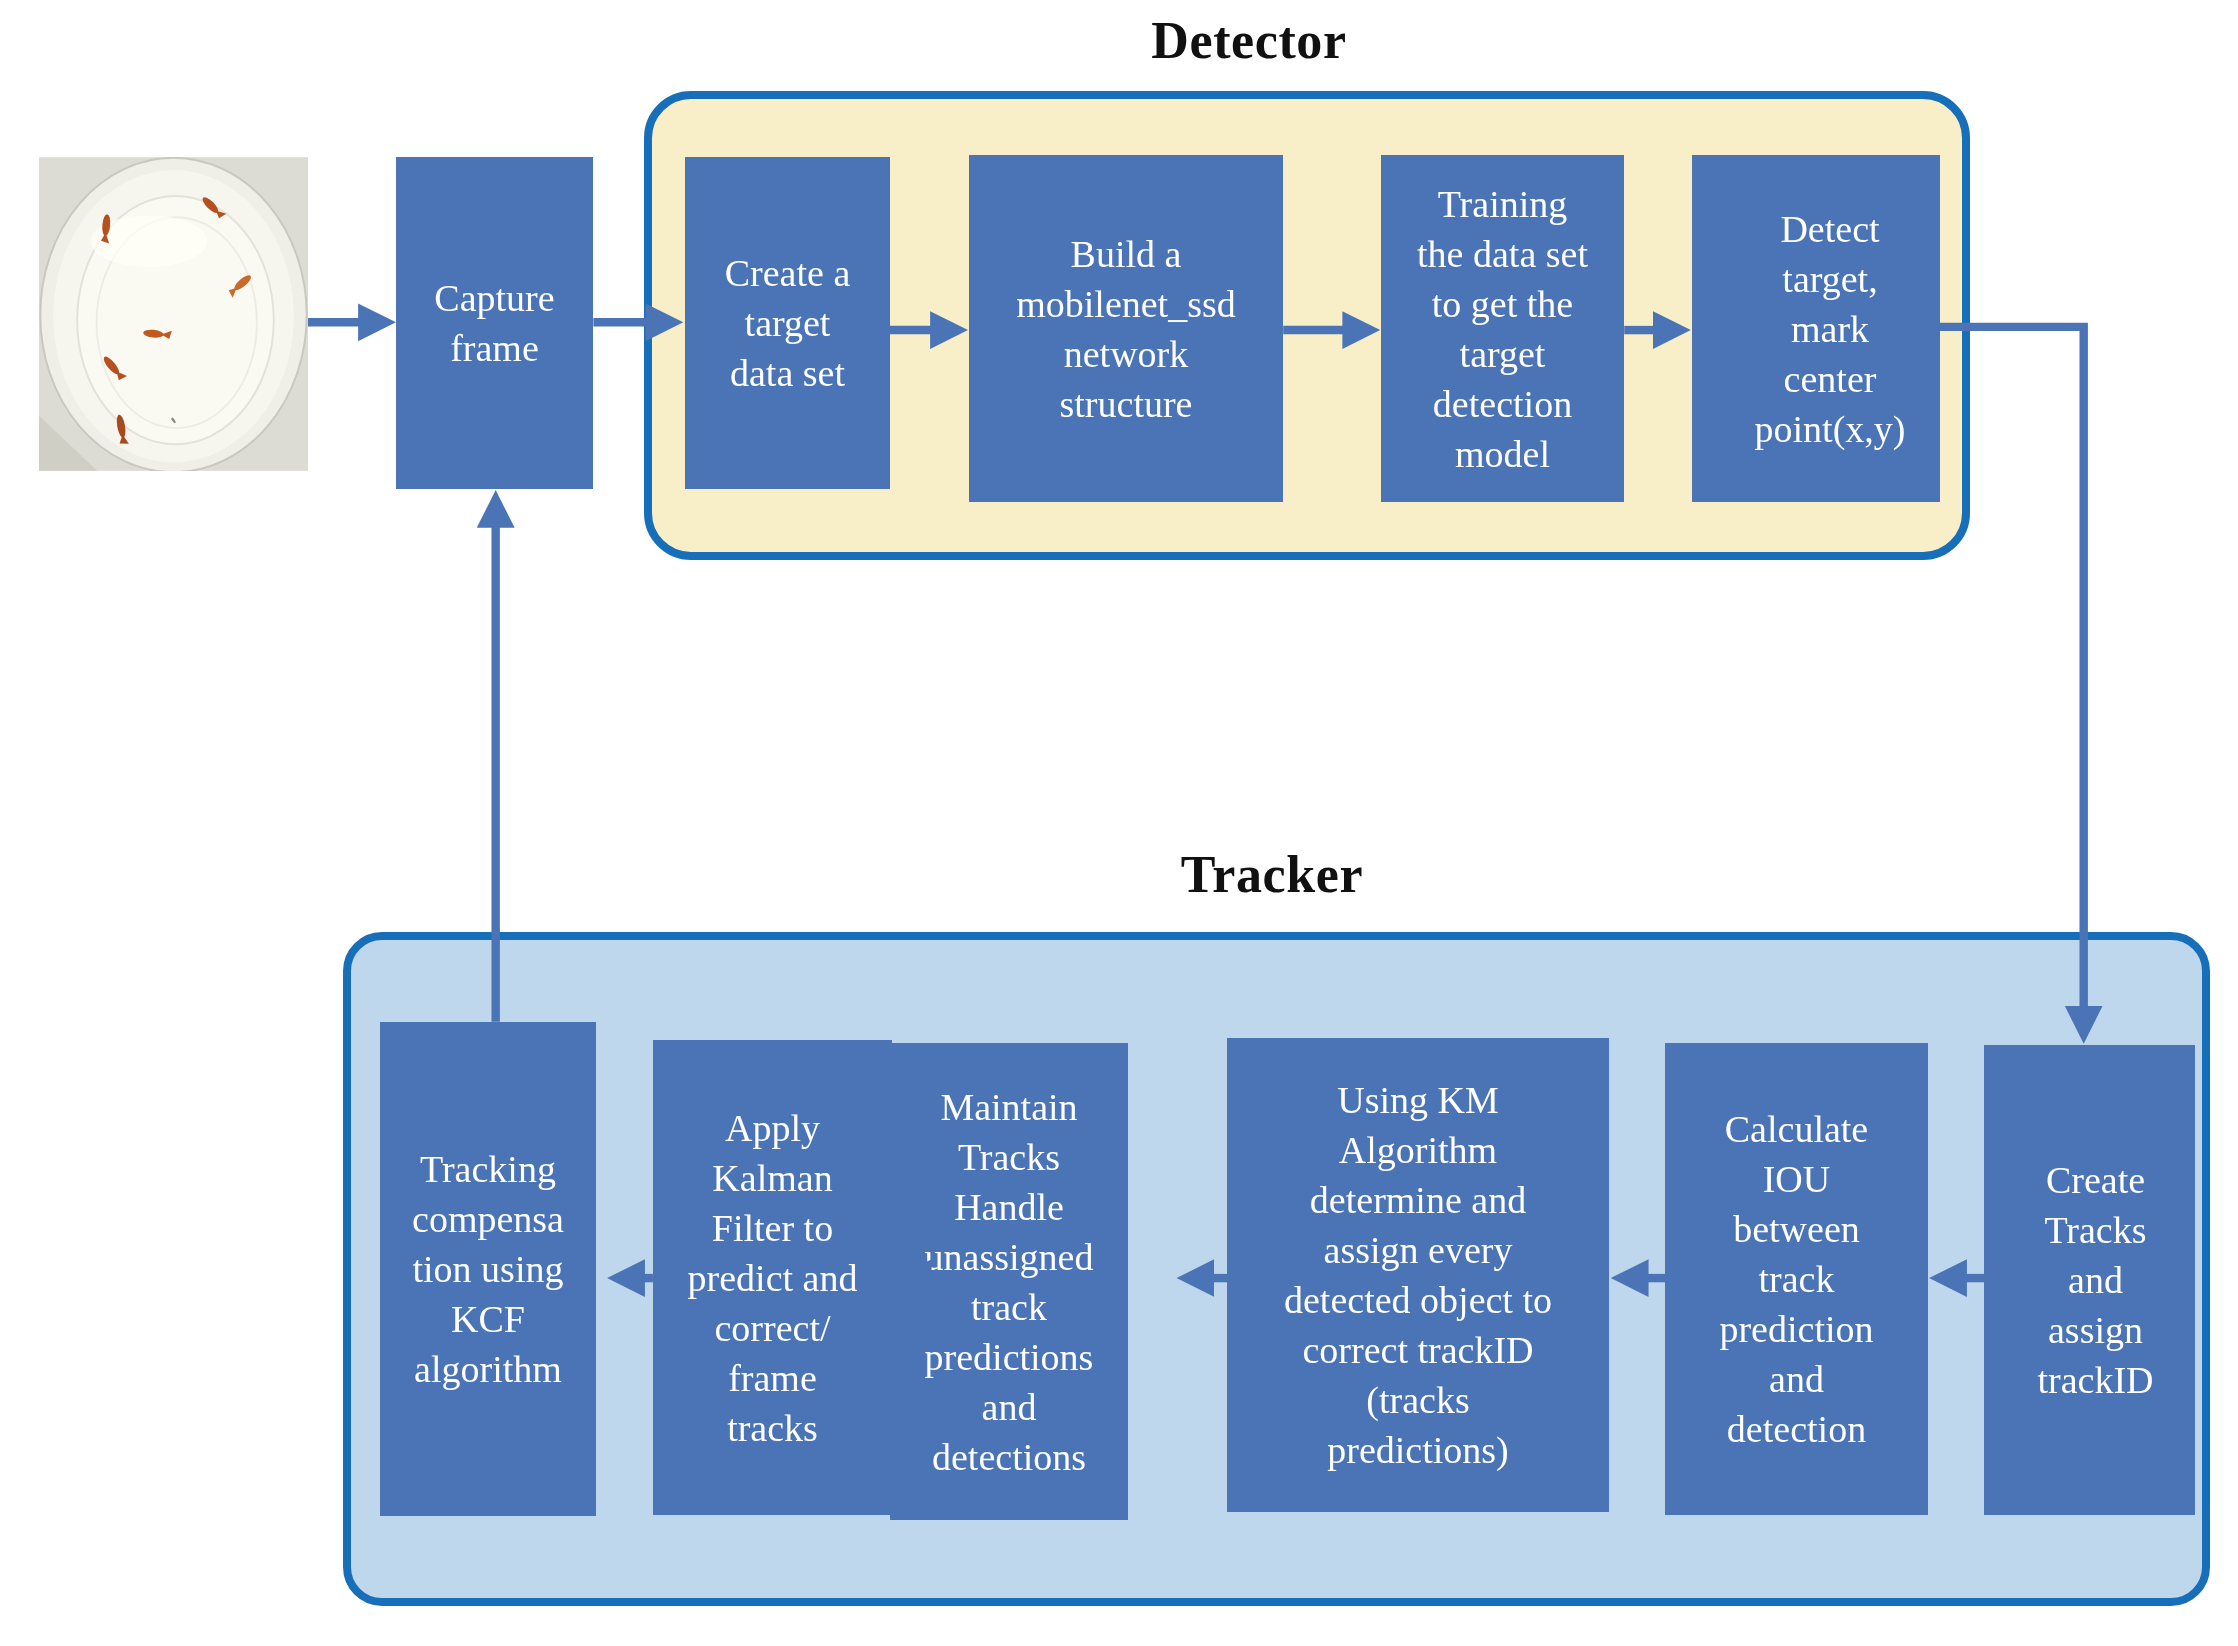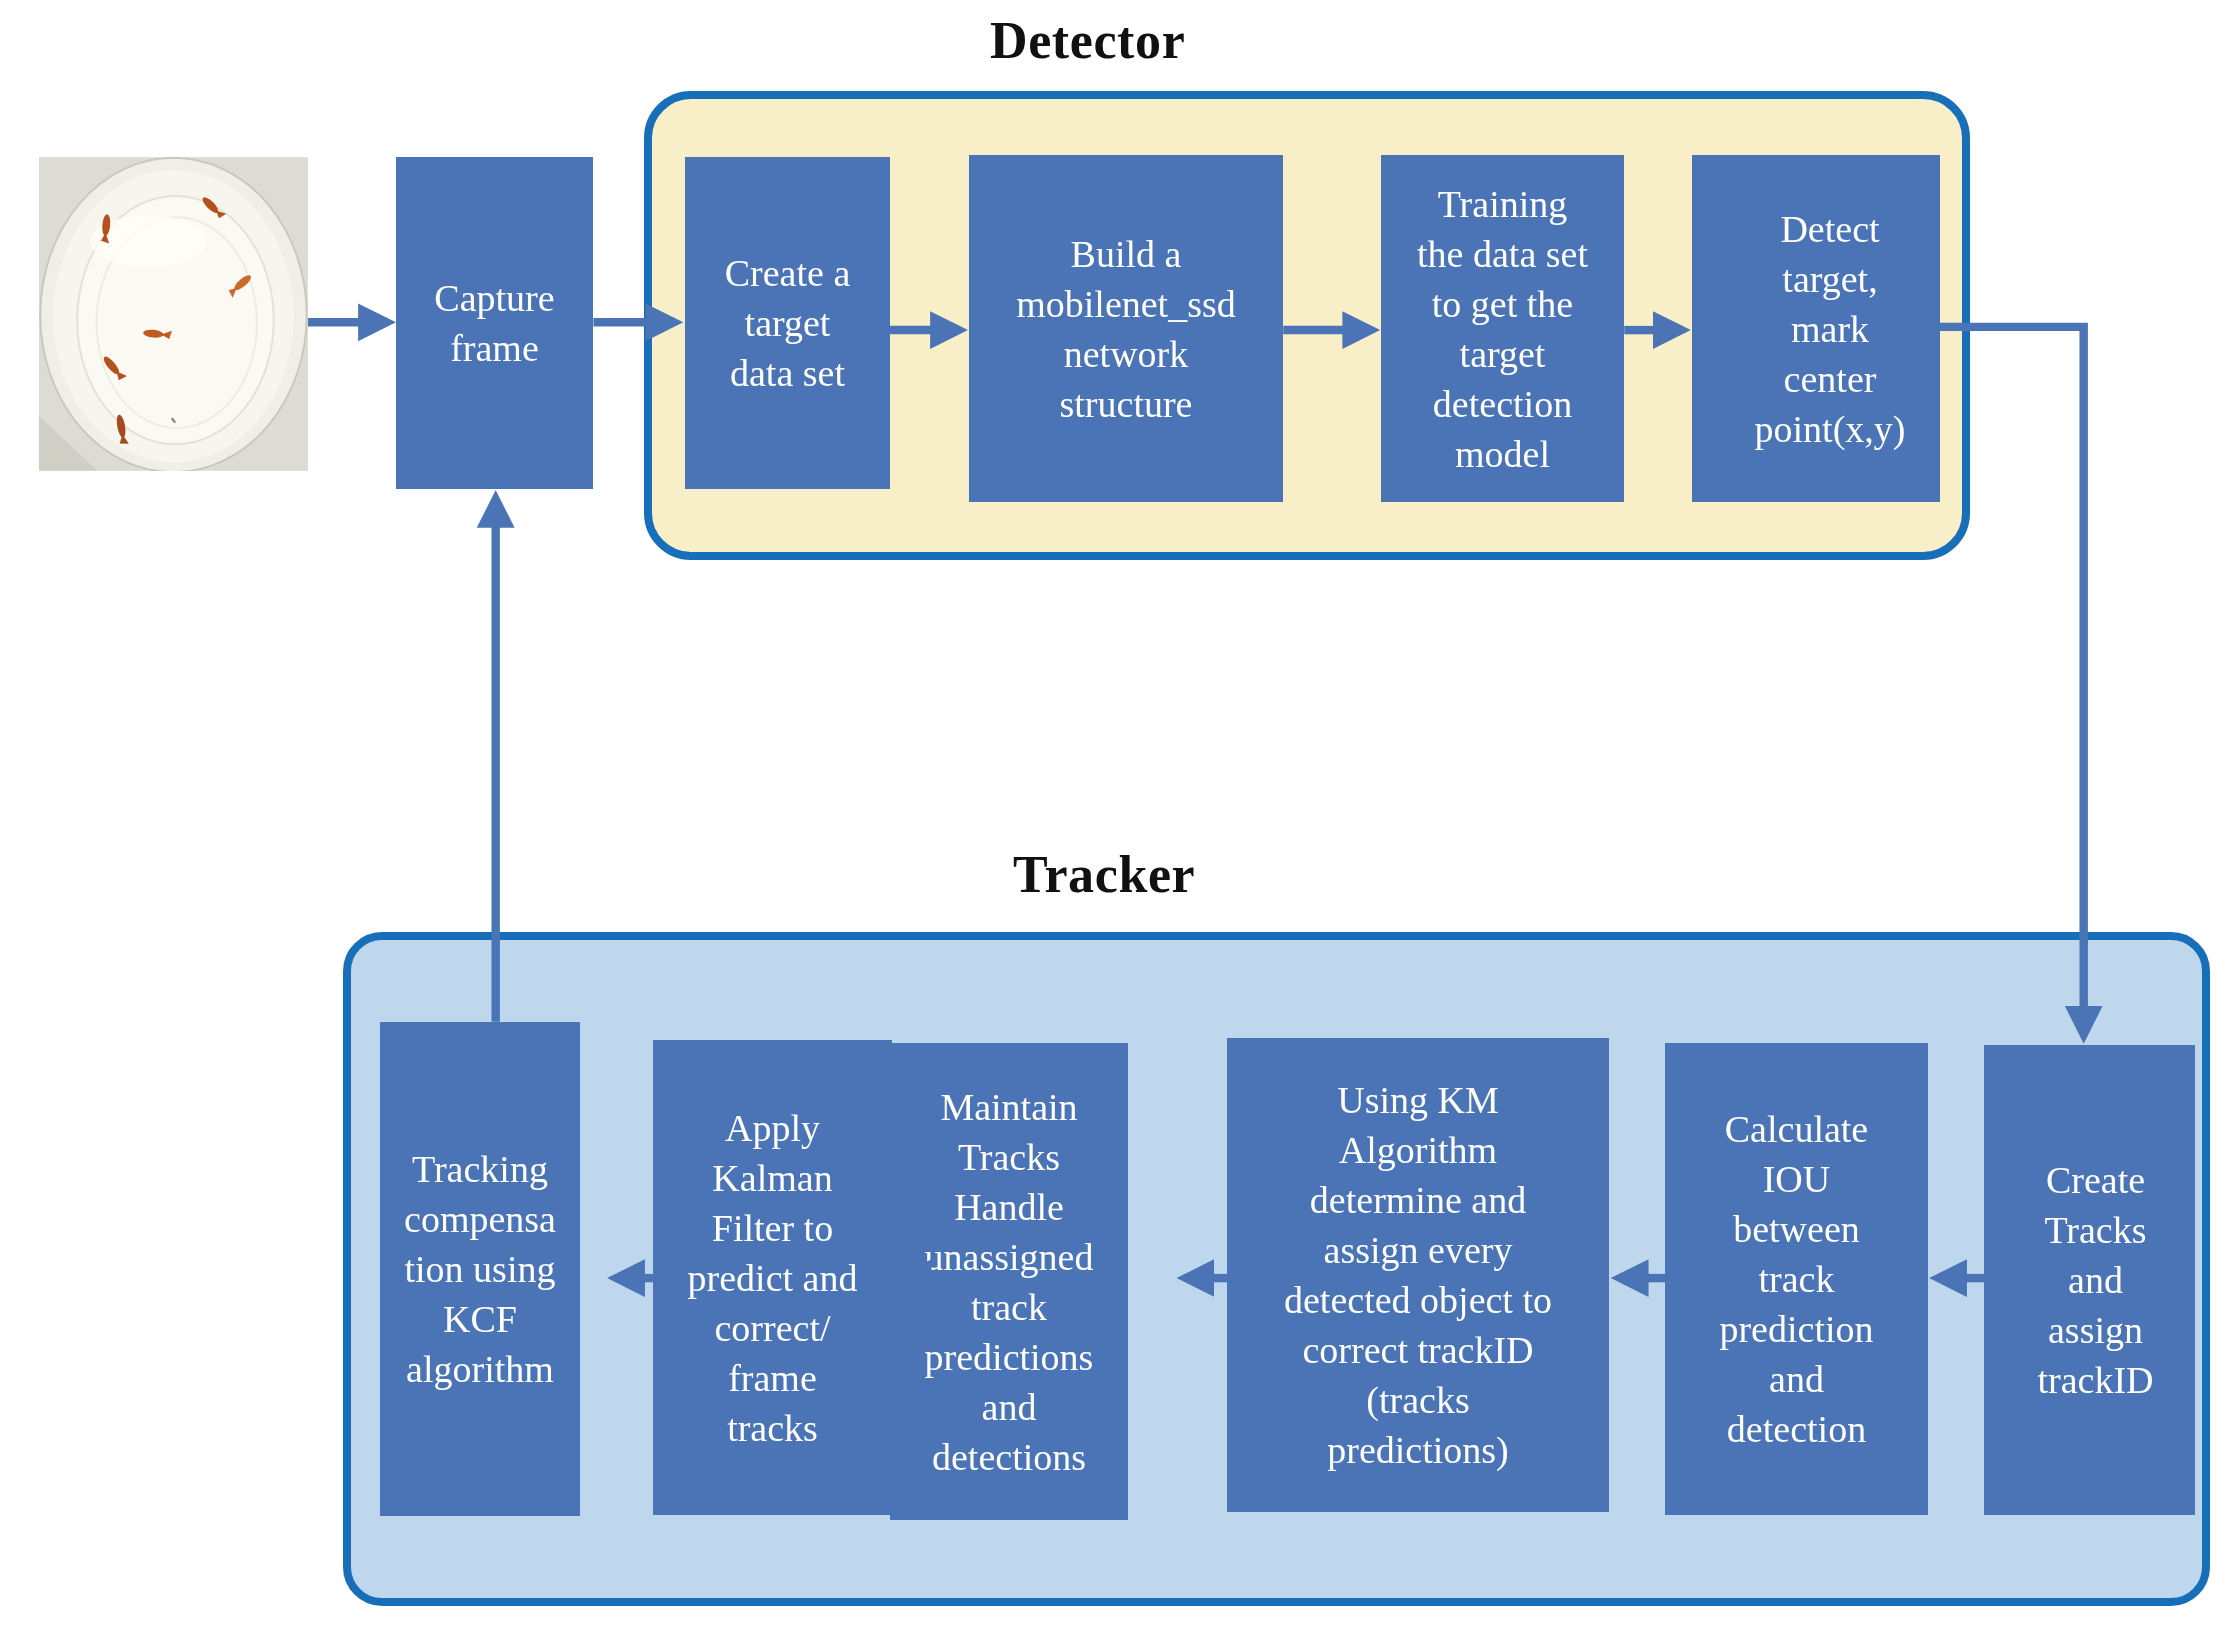--- a/index.html
+++ b/index.html
@@ -19,42 +19,42 @@
     left:644px;top:91px;width:1326px;height:469px;
     background:#F8EFC9;border-radius:47px;
   }
   #tracker-panel{
     left:343px;top:932px;width:1867px;height:674px;
     background:#BFD7EC;border-radius:39px;
   }
   .fig-title{
     position:absolute;
     font-size:52px;font-weight:bold;color:#111111;
-    width:518px;line-height:1.1;
+    text-align:center;width:518px;line-height:1.1;
     letter-spacing:0.6px;
   }
   #detector-title{left:990px;top:11.6px;}
   #tracker-title{left:1013px;top:846px;}
   .node{
     position:absolute;
     background:#4A74B6;
     color:#ffffff;
     display:flex;align-items:center;justify-content:center;
     text-align:center;
     white-space:pre-line;
     font-size:38px;line-height:50px;
   }
   
   #node-capture{left:396px;top:157px;width:197px;height:332px;}
   #node-d0{left:685px;top:157px;width:205px;height:332px;}
   #node-d1{left:969px;top:155px;width:314px;height:347px;}
   #node-d2{left:1381px;top:155px;width:243px;height:347px;}
   #node-d3{left:1692px;top:155px;width:220px;height:347px;padding-left:28px;}
   
-  #node-t0{left:380px;top:1022px;width:200px;height:494px;text-align:center;}
+  #node-t0{left:380px;top:1022px;width:216px;height:494px;text-align:center;}
   #node-t1{left:653px;top:1040px;width:239px;height:475px;}
   #node-t2{left:890px;top:1043px;width:238px;height:477px;}
   #node-t3{left:1227px;top:1038px;width:382px;height:474px;}
   #node-t4{left:1665px;top:1043px;width:263px;height:472px;}
   #node-t5{left:1984px;top:1045px;width:199px;height:470px;padding-left:12px;}
   #photo{
     position:absolute;left:39px;top:157px;width:269px;height:314px;
   }
   #photo svg{display:block;width:100%;height:100%;}
   #connector-layer{

